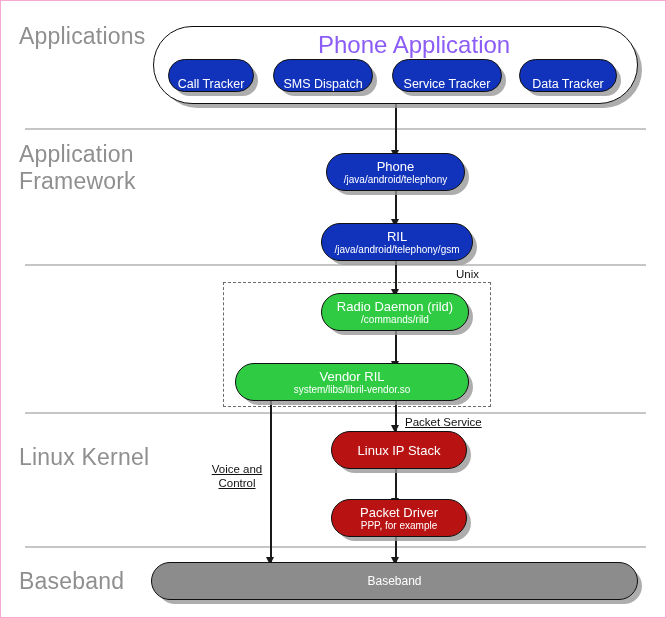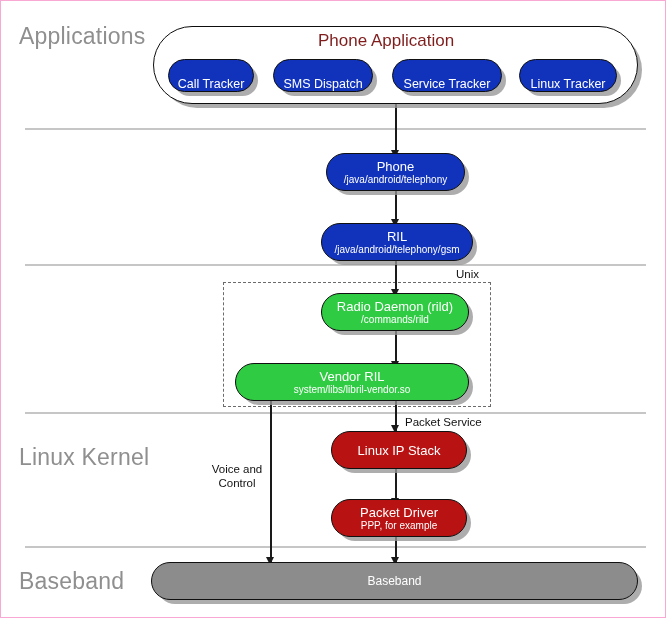--- a/index.html
+++ b/index.html
@@ -93,22 +93,22 @@
     position: absolute;
     box-sizing: border-box;
     border: 1.6px solid #0d0d0d;
     border-radius: 999px;
     background: #ffffff;
     box-shadow: 5px 5px 0 -1px rgba(150,150,150,0.78);
     z-index: 2;
   }
   #phone-app-title {
     position: absolute;
-    font-size: 17px;
-    color: #7f1d1d;
+    font-size: 24px;
+    color: #8b5cf6;
     white-space: nowrap;
     z-index: 5;
   }
 
   
   #unix-box {
     position: absolute;
     box-sizing: border-box;
     border: 1.6px dashed #6b6b6b;
     background: transparent;
@@ -141,29 +141,32 @@
 
   
   .annot {
     position: absolute;
     font-size: 11.5px;
     line-height: 14px;
     color: #111111;
     text-align: center;
     white-space: pre-line;
     z-index: 5;
+    text-decoration: underline;
   }
 </style>
 </head>
 <body>
 
 <div id="diagram-root">
 
   <div class="layer-label" style="left:18px; top:22px;">Applications</div>
 
+  <div class="layer-label" style="left:18px; top:140px;">Application
+Framework</div>
 
 
   <div class="layer-label" style="left:18px; top:443px;">Linux Kernel</div>
 
   <div class="layer-label" style="left:18px; top:567px;">Baseband</div>
 
   <div class="divider" style="top:127px;"></div>
   <div class="divider" style="top:263px;"></div>
   <div class="divider" style="top:411px;"></div>
   <div class="divider" style="top:545px;"></div>
@@ -210,21 +213,21 @@
 
   <div class="app-pill" style="left:272px; top:58px; width:100px; height:33px;">
     <span>SMS Dispatch</span>
   </div>
 
   <div class="app-pill" style="left:391px; top:58px; width:110px; height:33px;">
     <span>Service Tracker</span>
   </div>
 
   <div class="app-pill" style="left:518px; top:58px; width:98px; height:33px;">
-    <span>Linux Tracker</span>
+    <span>Data Tracker</span>
   </div>
 
   <div class="node blue" style="left:325px; top:152px; width:139px; height:38px;">
     <span class="title">Phone</span>
     <span class="sub">/java/android/telephony</span>
   </div>
 
   <div class="node green" style="left:320px; top:292px; width:148px; height:38px;">
     <span class="title">Radio Daemon (rild)</span>
     <span class="sub">/commands/rild</span>

